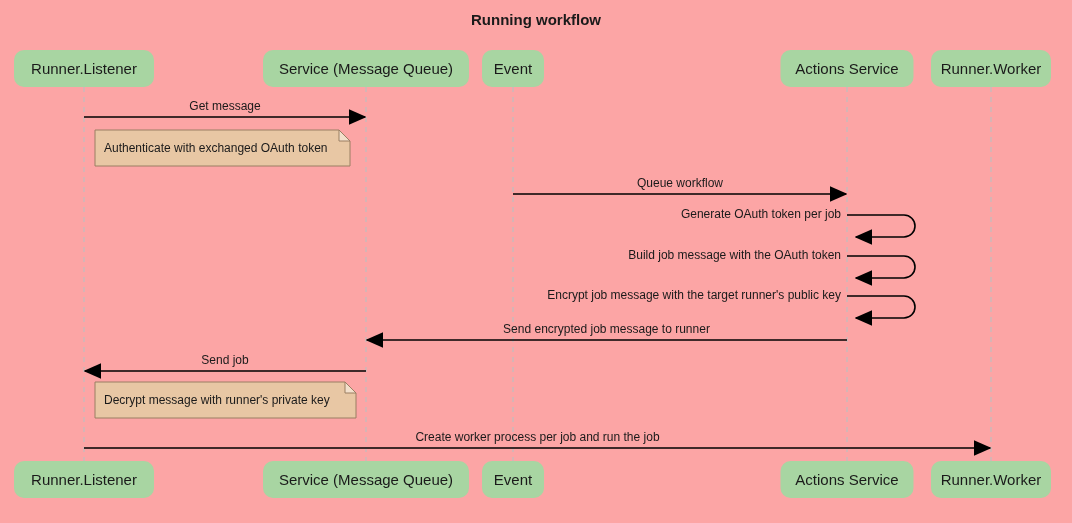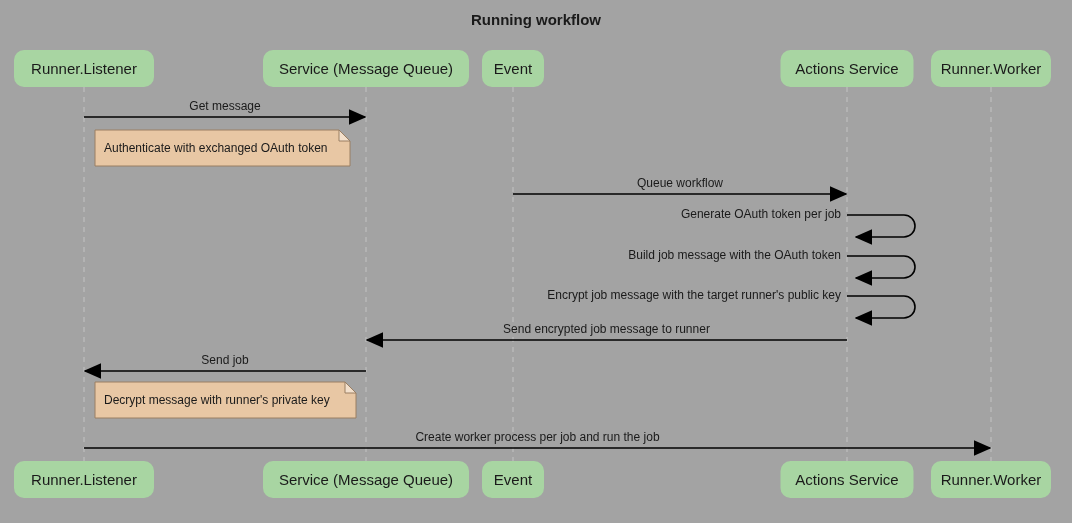--- a/index.html
+++ b/index.html
@@ -7,21 +7,21 @@
     padding: 0;
     background: #ffffff;
   }
   body {
     font-family: "Liberation Sans", sans-serif;
   }
   #canvas {
     position: relative;
     width: 1072px;
     height: 523px;
-    background: #a3a3a3;
+    background: #fca5a5;
     overflow: hidden;
   }
   #diagram-svg {
     position: absolute;
     left: 0;
     top: 0;
     width: 1072px;
     height: 523px;
   }
   .title-text {

